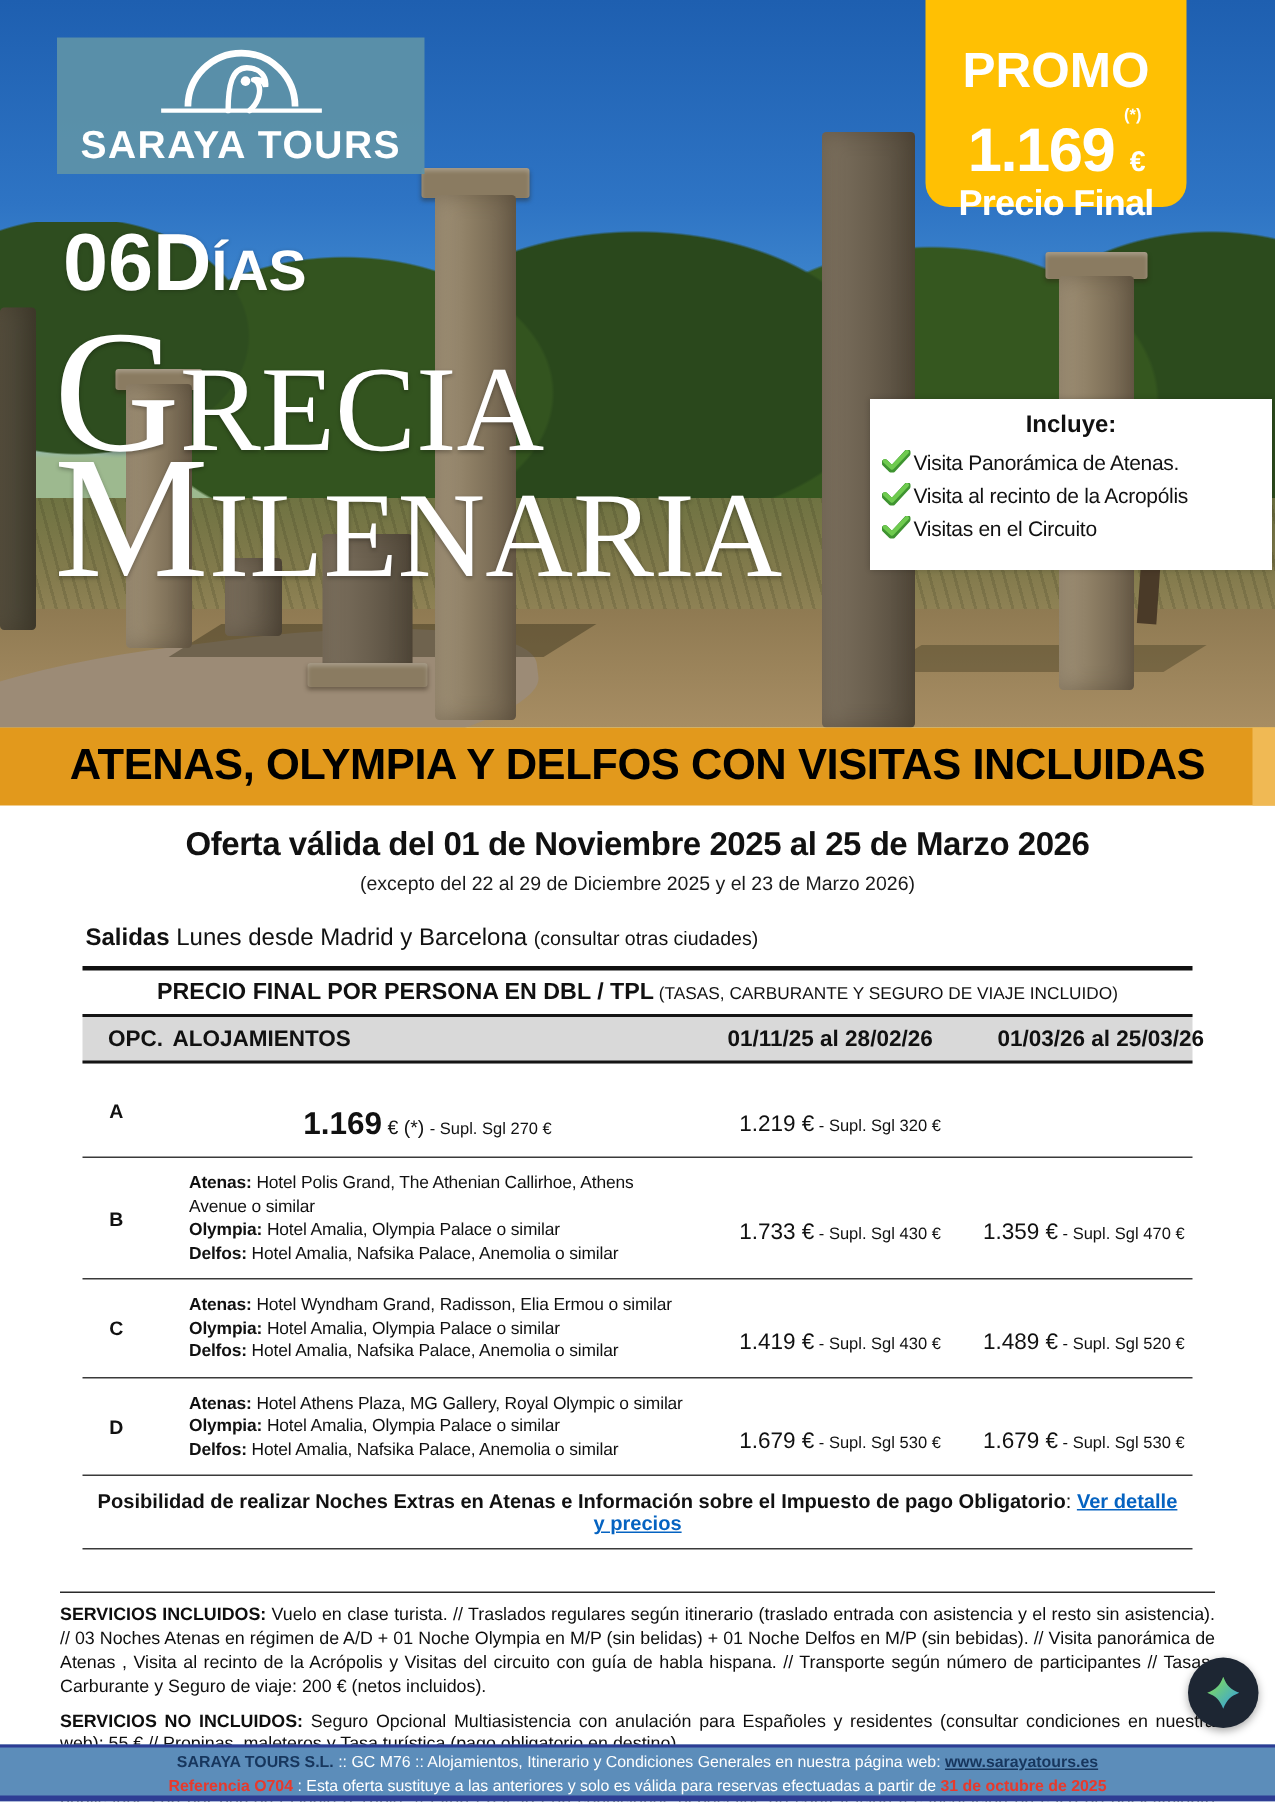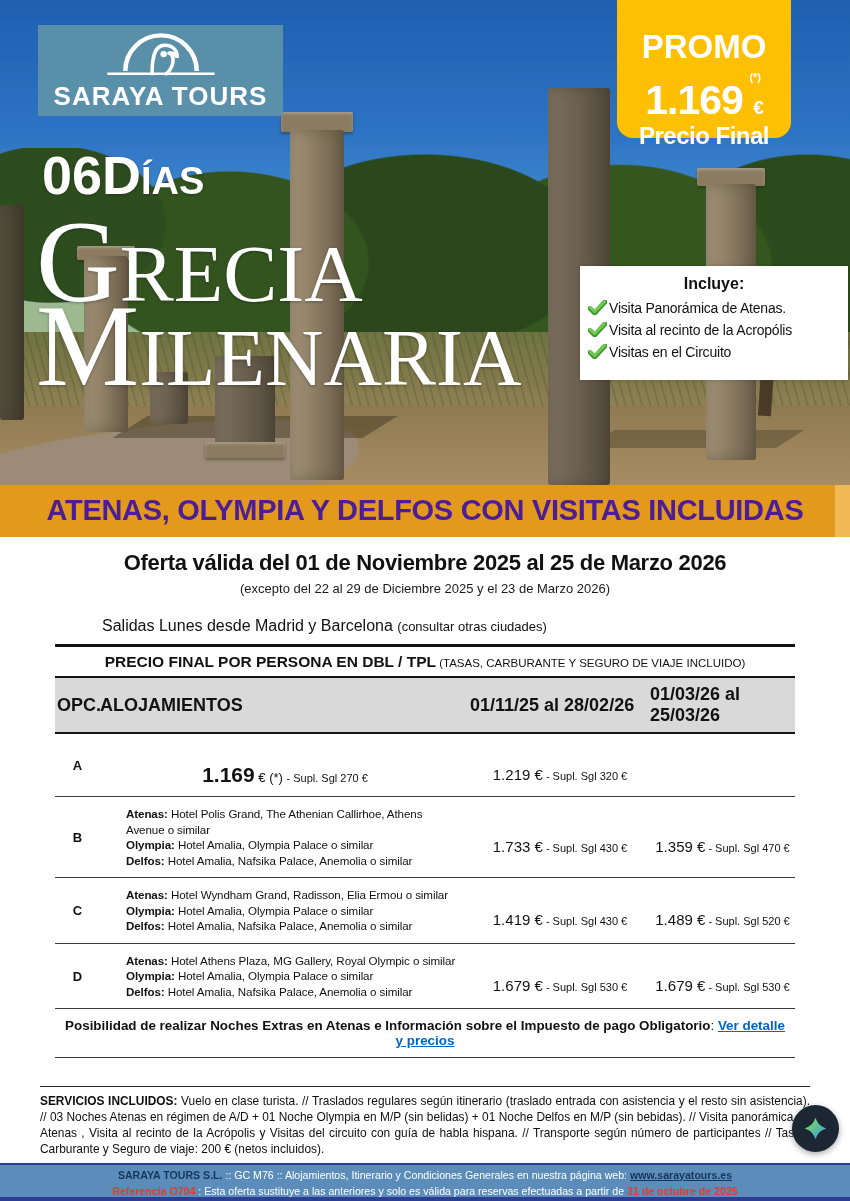--- a/index.html
+++ b/index.html
@@ -66,39 +66,39 @@
   
   .includes{position:absolute;left:580px;top:266px;width:268px;min-height:114px;background:#fff;
     padding:9px 8px 10px 8px;box-shadow:0 0 4px rgba(0,0,0,.2);}
   .includes .inc-title{text-align:center;font-weight:bold;font-size:16px;margin-bottom:7px;}
   .inc-item{display:flex;align-items:flex-start;gap:2px;margin:6px 0;font-size:14px;white-space:nowrap;letter-spacing:-0.2px;}
   .inc-item svg{width:19px;height:15px;flex:0 0 auto;}
 
   
   .banner{position:absolute;left:0;top:485px;width:850px;height:52px;background:var(--banner-orange);
     display:flex;align-items:center;justify-content:center;}
-  .banner-title{color:#4c1d95;font-weight:bold;font-size:29px;letter-spacing:-0.3px;padding-bottom:2px;}
+  .banner-title{color:#000000;font-weight:bold;font-size:29px;letter-spacing:-0.3px;padding-bottom:2px;}
   .banner-tab{position:absolute;right:0;top:485px;width:15px;height:52px;background:#F0B954;}
 
   
   .content{position:absolute;left:0;top:537px;width:850px;}
   .offer-title{text-align:center;font-weight:bold;font-size:22px;margin-top:13px;letter-spacing:-0.3px;}
   .offer-exc{text-align:center;font-size:13px;margin-top:5px;color:#1a1a1a;}
   .salidas{margin:21px 0 0 57px;font-size:16px;}
-  .salidas b{font-weight:normal;margin-left:45px;}
+  .salidas b{font-weight:bold;}
   .salidas .small{font-size:13px;}
 
   .rule-heavy{margin:9px 55px 0;border-top:3px solid #111;}
   .tbl-title{text-align:center;margin-top:6px;font-size:15.5px;font-weight:bold;}
   .tbl-title .note{font-size:11.5px;font-weight:normal;}
 
   .tbl{margin:5px 55px 0;width:740px;}
   .trow{display:grid;grid-template-columns:45px 370px 180px 145px;align-items:center;}
   .thead{background:var(--header-gray);border-top:2px solid #141414;border-bottom:2px solid #141414;
-    font-weight:bold;font-size:18px;padding:6px 0;}
+    font-weight:bold;font-size:15px;padding:6px 15px;}
   .thead .c1{text-align:left;padding-left:2px;}
   .c2,.c3,.c4{}
   .tbody{border-bottom:1.6px solid #3A3A3A;padding:9px 0;}
   .opc{text-align:center;font-weight:bold;font-size:13px;}
   .hotels{padding-left:26px;padding-right:10px;font-size:11.6px;line-height:1.34;text-align:left;letter-spacing:-0.1px;}
   .hotels b{font-weight:bold;}
   .price{text-align:center;margin-top:20px;}
   .price .amount{font-size:15px;}
   .price .note{font-size:11px;}
   .price .big{font-size:21px;font-weight:bold;}

